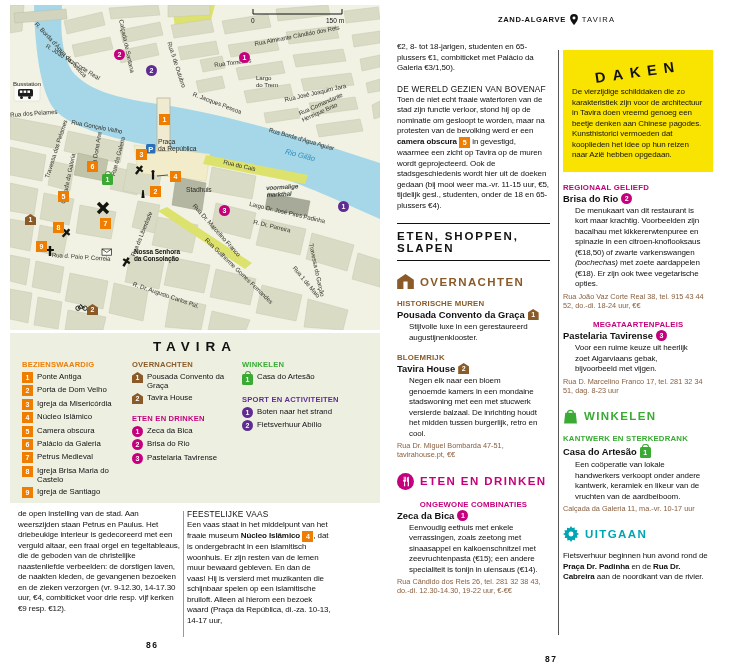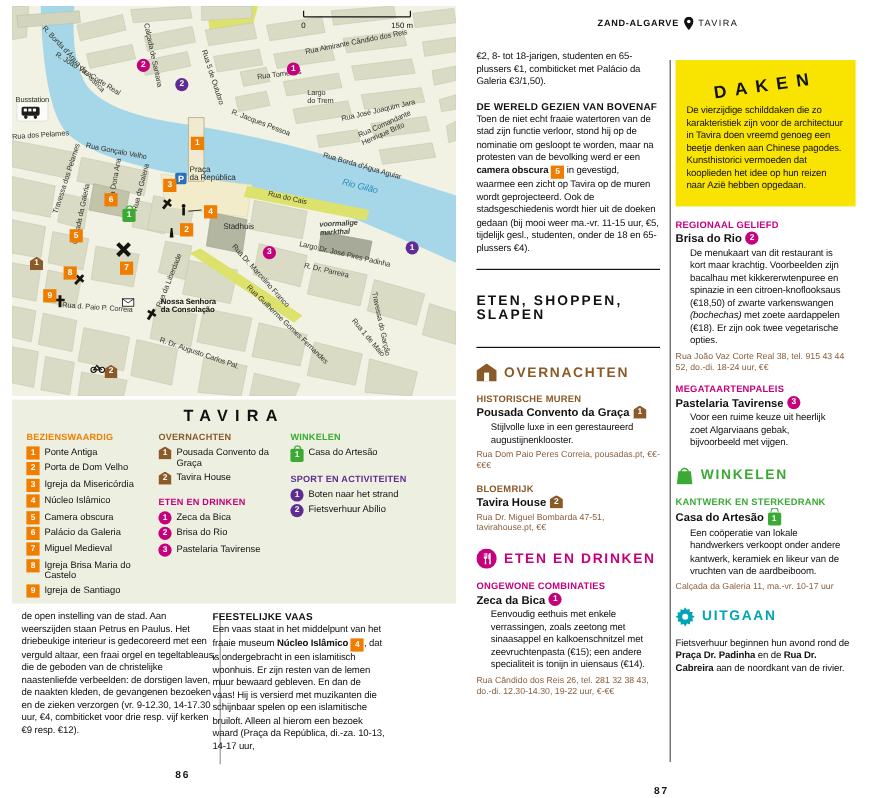--- a/index.html
+++ b/index.html
@@ -5,29 +5,29 @@
   html,body{margin:0;padding:0}
   body{width:735px;height:665px;position:relative;background:#fff;font-family:"Liberation Sans",sans-serif;color:#111;overflow:hidden}
   .abs{position:absolute}
 
   
   .col{position:absolute}
   .body{font-size:8px;line-height:10.5px;margin:0 0 10px;letter-spacing:-0.1px}
   .body.tight{margin:0 12px 2px}
   .bb{font-weight:bold}
   .ii{font-style:italic}
-  .hblack{font-weight:bold;font-size:8.3px;margin:9px 0 1px;letter-spacing:0.2px}
+  .hblack{font-weight:normal;font-size:8.3px;margin:9px 0 1px;letter-spacing:0.2px}
   .mt0{margin-top:0}
   .sub{font-weight:bold;font-size:7.8px;margin:10px 0 1px;letter-spacing:0.2px}
   .etitle{font-weight:bold;font-size:9.4px;margin:0 0 2px;display:flex;align-items:center;gap:3px}
   .addr{font-size:7.3px;line-height:9.3px;color:#8a6040;margin:0 0 2px}
   .sechead{display:flex;align-items:center;gap:6px;margin:13px 0 9px}
   .sicon{display:inline-flex}
   .slabel{font-weight:bold;font-size:11.5px;letter-spacing:1.4px}
-  .bigdiv{border-top:1.2px solid #111;border-bottom:1.2px solid #111;padding:20px 0;margin:12px 0 11px;font-weight:bold;font-size:11.5px;letter-spacing:1.8px}
+  .bigdiv{border-top:1.2px solid #111;border-bottom:1.2px solid #111;padding:6px 0;margin:12px 0 11px;font-weight:bold;font-size:11.5px;letter-spacing:1.8px}
   .infobox{background:#f9e300;padding:37px 9px 11px;position:relative;margin:2px 0 11px}
   .boxtitle{position:absolute;top:14px;left:0;right:0;text-align:center;font-weight:bold;font-size:14.5px;letter-spacing:7px;transform:rotate(-8deg)}
   .boxbody{margin:0}
 
   
   .badge{display:inline-flex;align-items:center;justify-content:center;width:11px;height:11px;min-width:11px;font-size:7px;font-weight:bold;color:#fff;vertical-align:-1.5px;line-height:1}
   .b-sight{background:#ef7d00}
   .b-food{background:#c5007d;border-radius:50%}
   .b-sport{background:#5f2d91;border-radius:50%}
   .b-hotel{background:#8a5a28;clip-path:polygon(50% 0,100% 32%,100% 100%,0 100%,0 32%)}
@@ -61,21 +61,21 @@
   
   #pgheader{left:498px;top:14px;display:flex;align-items:center;gap:4px;position:absolute}
   .hsec{font-weight:bold;font-size:7.6px;letter-spacing:0.6px}
   .hloc{font-size:7.6px;letter-spacing:1.2px}
   .pnum{position:absolute;font-size:8.5px;font-weight:bold;letter-spacing:1.5px}
   #p86{left:146px;top:640px}
   #p87{left:545px;top:654px}
   #mcol{left:397px;top:42px;width:153px}
   #rcol{left:563px;top:48px;width:150px}
   #lcol1{left:18px;top:509px;width:163px}
-  #lcol2{left:177px;top:509px;width:144px}
+  #lcol2{left:187px;top:509px;width:144px}
   .vrule{position:absolute;width:1px;background:#555}
   #vd1{left:183px;top:511px;height:126px;background:#999}
   #vd2{left:558px;top:50px;height:585px}
 </style>
 </head>
 <body>
 
 <div id="map" class="abs">
   <svg width="370" height="325" viewBox="0 0 370 325">
     <rect width="370" height="325" fill="#f1f2e4"></rect>
@@ -304,21 +304,21 @@
       <div class="lrow">
         <span class="badge b-sight">5</span>
         <span class="ltext">Camera obscura</span>
       </div>
       <div class="lrow">
         <span class="badge b-sight">6</span>
         <span class="ltext">Palácio da Galeria</span>
       </div>
       <div class="lrow">
         <span class="badge b-sight">7</span>
-        <span class="ltext">Miguel Medieval</span>
+        <span class="ltext">Petrus Medieval</span>
       </div>
       <div class="lrow">
         <span class="badge b-sight">8</span>
         <span class="ltext">Igreja Brisa Maria do Castelo</span>
       </div>
       <div class="lrow">
         <span class="badge b-sight">9</span>
         <span class="ltext">Igreja de Santiago</span>
       </div>
     </div>
@@ -397,63 +397,64 @@
         </svg>
       </span>
       <span class="slabel" style="color: rgb(138, 90, 40);">OVERNACHTEN</span>
     </div>
     <div class="sub" style="color: rgb(138, 90, 40);">HISTORISCHE MUREN</div>
     <div class="etitle">
       <span>Pousada Convento da Graça</span>
       <span class="badge b-hotel">1</span>
     </div>
     <p class="body tight"><span>Stijlvolle luxe in een gerestaureerd augustijnenklooster.</span></p>
-    <div class="addr">Rua Dom Paio Peres Correia, pousadas.pt, €€-€€€</div>
     <div class="sub" style="color: rgb(138, 90, 40);">BLOEMRIJK</div>
     <div class="etitle">
       <span>Tavira House</span>
       <span class="badge b-hotel">2</span>
     </div>
+    <p class="body tight"><span>Negen elk naar een bloem genoemde kamers in een mondaine stadswoning met een met stucwerk versierde balzaal. De inrichting houdt het midden tussen burgerlijk, retro en cool.</span></p>
     <div class="addr">Rua Dr. Miguel Bombarda 47-51, tavirahouse.pt, €€</div>
     <div class="sechead">
       <span class="sicon">
         <svg width="17" height="17" viewBox="0 0 20 20">
           <circle cx="10" cy="10" r="10" fill="#c5007d"></circle>
           <path d="M7.2 4.5v4.2c0 .9.5 1.5 1.3 1.8L8.1 15.5h1.6l-.3-5c.8-.3 1.3-.9 1.3-1.8V4.5h-1v3.6h-.7V4.5h-1v3.6h-.7V4.5zM12.9 4.5c-.8.6-1.2 1.7-1.2 3v3.2h1l-.2 4.8h1.6L13.9 4.5z" fill="#fff"></path>
         </svg>
       </span>
       <span class="slabel" style="color: rgb(197, 0, 125);">ETEN EN DRINKEN</span>
     </div>
-    <div class="sub" style="color: rgb(197, 0, 125);">ONGEWONE COMBINATIES</div>
+    <div class="sub" style="color: rgb(197, 0, 125); text-align: center;">ONGEWONE COMBINATIES</div>
     <div class="etitle">
       <span>Zeca da Bica</span>
       <span class="badge b-food">1</span>
     </div>
     <p class="body tight"><span>Eenvoudig eethuis met enkele verrassingen, zoals zeetong met sinaasappel en kalkoenschnitzel met zeevruchtenpasta (€15); een andere specialiteit is tonijn in uiensaus (€14).</span></p>
     <div class="addr">Rua Cândido dos Reis 26, tel. 281 32 38 43, do.-di. 12.30-14.30, 19-22 uur, €-€€</div>
   </div>
 <div id="vd2" class="vrule"></div>
 <div id="rcol" class="col">
     <div class="infobox">
       <div class="boxtitle">DAKEN</div>
       <p class="body boxbody">De vierzijdige schilddaken die zo karakteristiek zijn voor de architectuur in Tavira doen vreemd genoeg een beetje denken aan Chinese pagodes. Kunsthistorici vermoeden dat kooplieden het idee op hun reizen naar Azië hebben opgedaan.</p>
     </div>
     <div class="sub" style="color: rgb(197, 0, 125);">REGIONAAL GELIEFD</div>
     <div class="etitle">
       <span>Brisa do Rio</span>
       <span class="badge b-food">2</span>
     </div>
     <p class="body tight"><span>De menukaart van dit restaurant is kort maar krachtig. Voorbeelden zijn bacalhau met kikkererwtenpuree en spinazie in een citroen-knoflooksaus (€18,50) of zwarte varkenswangen </span><span class="ii">(bochechas)</span><span> met zoete aardappelen (€18). Er zijn ook twee vegetarische opties.</span></p>
     <div class="addr">Rua João Vaz Corte Real 38, tel. 915 43 44 52, do.-di. 18-24 uur, €€</div>
-    <div class="sub" style="color: rgb(197, 0, 125);">MEGATAARTENPALEIS</div>
+    <div class="sub" style="color: rgb(197, 0, 125); margin-left: 30px;">MEGATAARTENPALEIS</div>
     <div class="etitle">
       <span>Pastelaria Tavirense</span>
       <span class="badge b-food">3</span>
     </div>
     <p class="body tight"><span>Voor een ruime keuze uit heerlijk zoet Algarviaans gebak, bijvoorbeeld met vijgen.</span></p>
+    <div class="addr">Rua D. Marcelino Franco 17, tel. 281 32 34 51, dag. 8-23 uur</div>
     <div class="sechead">
       <span class="sicon">
         <svg width="15" height="16" viewBox="0 0 20 21">
           <path d="M6 7 a4 4 0 0 1 8 0" fill="none" stroke="#3aaa35" stroke-width="1.8"></path>
           <path d="M3 6 h14 l1.6 14.5 H1.4 Z" fill="#3aaa35"></path>
         </svg>
       </span>
       <span class="slabel" style="color: rgb(58, 170, 53);">WINKELEN</span>
     </div>
     <div class="sub" style="color: rgb(58, 170, 53);">KANTWERK EN STERKEDRANK</div>

